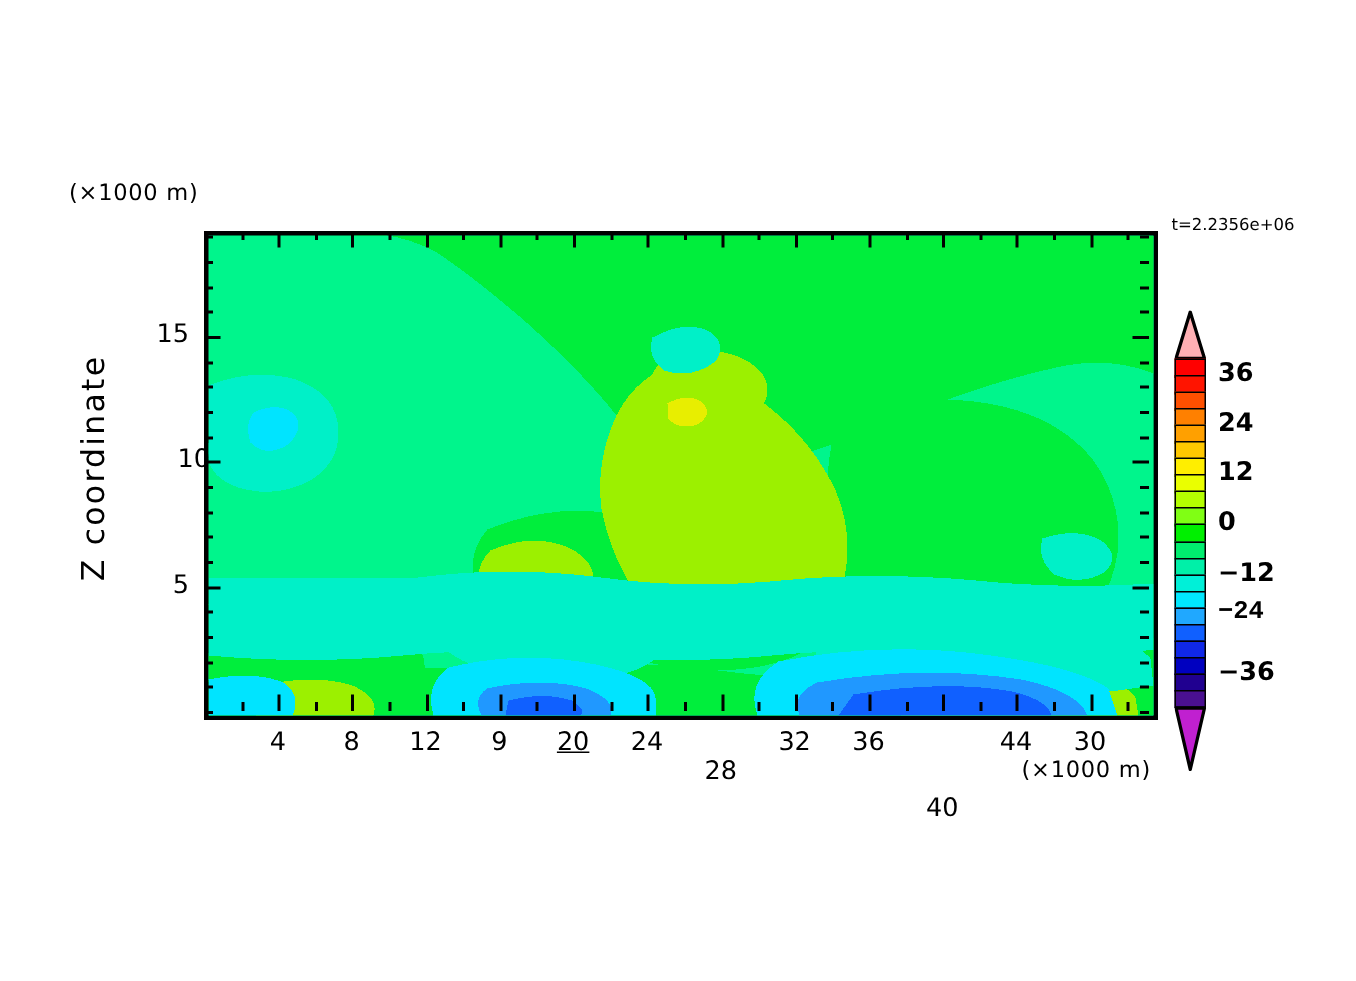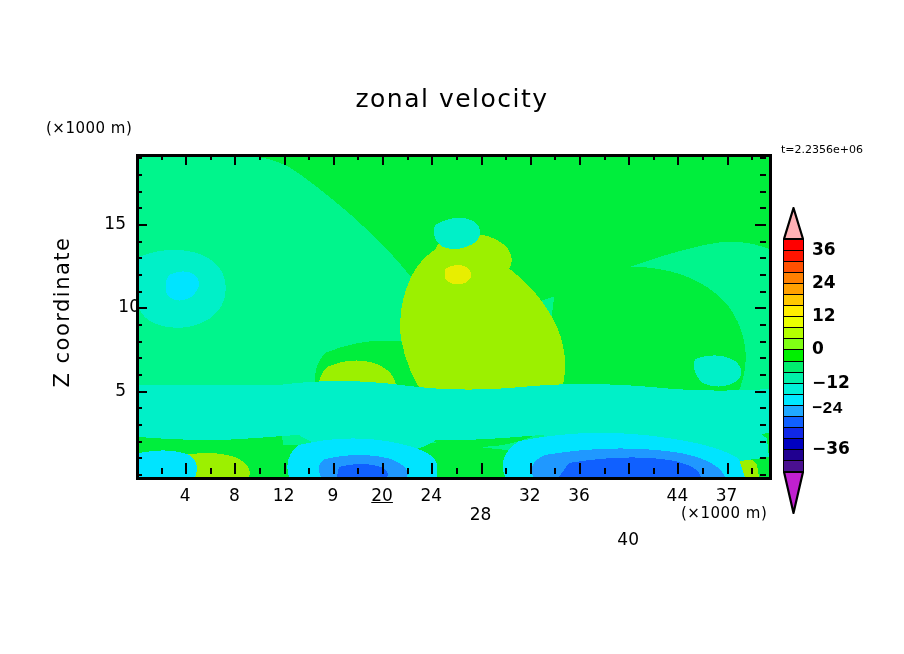--- a/index.html
+++ b/index.html
@@ -51,21 +51,20 @@
   .cband{position:absolute;left:0;width:21px;border:1.5px solid #000;box-sizing:border-box;}
   #cbar-top-arrow{position:absolute;left:783px;top:207px;width:21px;height:33px;}
   #cbar-bot-arrow{position:absolute;left:783px;top:470px;width:21px;height:44px;}
   .cblabel{position:absolute;left:812px;font-size:17px;font-weight:bold;color:#000;}
 </style>
 </head>
 <body>
 
 <div id="stage">
 
-  <div class="txt" id="title">zonal velocity</div>
   <div class="txt" id="unit-top">(×1000 m)</div>
   <div class="txt" id="unit-bottom">(×1000 m)</div>
   <div class="txt" id="ylabel">Z coordinate</div>
   <div class="txt" id="tstamp">t=2.2356e+06</div>
 
   <div id="plot">
     <svg id="field" viewBox="0 0 630 320" preserveAspectRatio="none">
       <defs>
         <clipPath id="pc">
             <rect x="0" y="0" width="630" height="320"></rect>
@@ -202,21 +201,21 @@
       <div class="xtlabel" style="left: 214.438px; top: 485px;">8</div>
       <div class="xtlabel" style="left: 263.656px; top: 485px;">12</div>
       <div class="xtlabel" style="left: 312.875px; top: 485px;">9</div>
       <div class="xtlabel" style="left: 362.094px; top: 485px; text-decoration: underline;">20</div>
       <div class="xtlabel" style="left: 411.312px; top: 485px;">24</div>
       <div class="xtlabel" style="left: 460.531px; top: 504px;">28</div>
       <div class="xtlabel" style="left: 509.75px; top: 485px;">32</div>
       <div class="xtlabel" style="left: 558.969px; top: 485px;">36</div>
       <div class="xtlabel" style="left: 608.188px; top: 485px; margin-top: 44px;">40</div>
       <div class="xtlabel" style="left: 657.406px; top: 485px;">44</div>
-      <div class="xtlabel" style="left: 706.625px; top: 485px;">37</div>
+      <div class="xtlabel" style="left: 706.625px; top: 485px;">30</div>
     </div>
 
   <div id="yticks">
       <div class="tick ytick" style="top: 474px; left: 136px; width: 6px;"></div>
       <div class="tick ytick" style="top: 474px; left: 760px; width: 6px;"></div>
       <div class="tick ytick" style="top: 457.333px; left: 136px; width: 6px;"></div>
       <div class="tick ytick" style="top: 457.333px; left: 760px; width: 6px;"></div>
       <div class="tick ytick" style="top: 440.667px; left: 136px; width: 6px;"></div>
       <div class="tick ytick" style="top: 440.667px; left: 760px; width: 6px;"></div>
       <div class="tick ytick" style="top: 424px; left: 136px; width: 6px;"></div>

